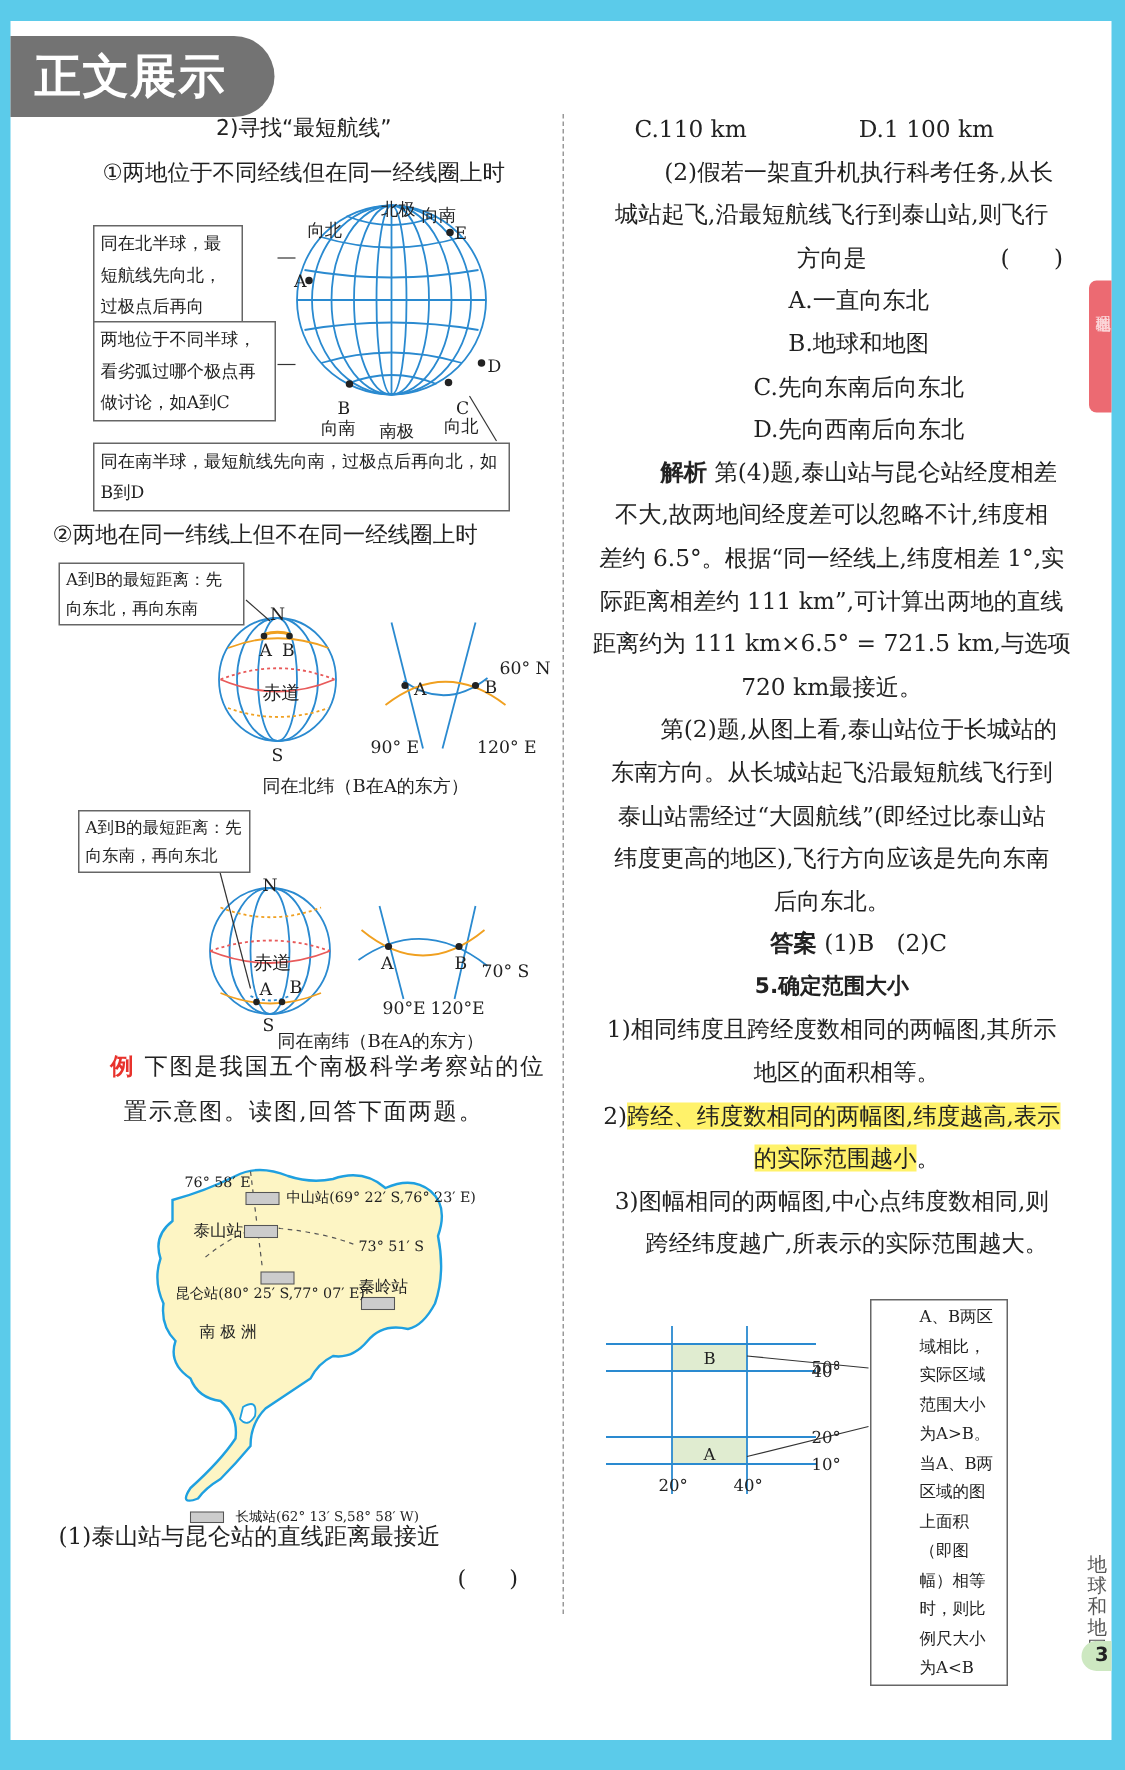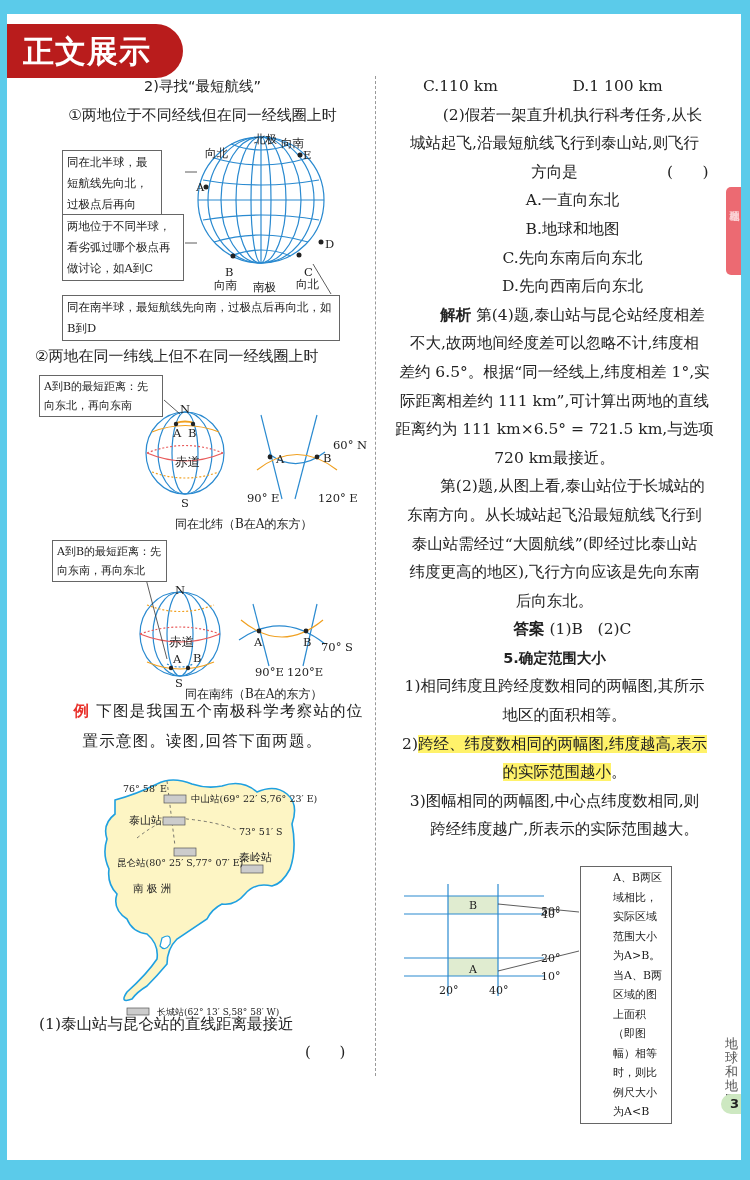--- a/index.html
+++ b/index.html
@@ -1,19 +1,19 @@
 <!DOCTYPE html>
 <html><head>
 <meta charset="utf-8">
 <style>
   * { box-sizing: border-box; margin: 0; padding: 0; }
   html, body { width: 750px; height: 1180px; overflow: hidden; }
   body { background: #5bcbea; position: relative; font-family: "DejaVu Serif", "Liberation Serif", serif; color: #222; }
   .page { position: absolute; left: 7px; top: 14px; width: 734px; height: 1146px; background: #ffffff; }
-  .badge { position: absolute; left: 0; top: 10px; height: 54px; width: 176px; background: #b91c1c; color: #fff;
+  .badge { position: absolute; left: 0; top: 10px; height: 54px; width: 176px; background: #737373; color: #fff;
            border-radius: 0 27px 27px 0; font-family: "DejaVu Sans", "Liberation Sans", sans-serif; font-weight: bold;
            font-size: 31px; line-height: 54px; padding-left: 16px; letter-spacing: 1px; z-index: 5; }
   .divider { position: absolute; left: 368px; top: 62px; width: 0; height: 1000px; border-left: 1px dashed #999; }
   .col { position: absolute; font-size: 15.5px; line-height: 28.6px; }
   .lcol { left: 28px; top: 58px; width: 335px; }
   .rcol { left: 380px; top: 58px; width: 335px; }
   .p { white-space: nowrap; text-align: center; }
   .ind { padding-left: 36px; }
   .ind2 { padding-left: 20px; }
   .red { color: #e8322c; font-weight: bold; }

